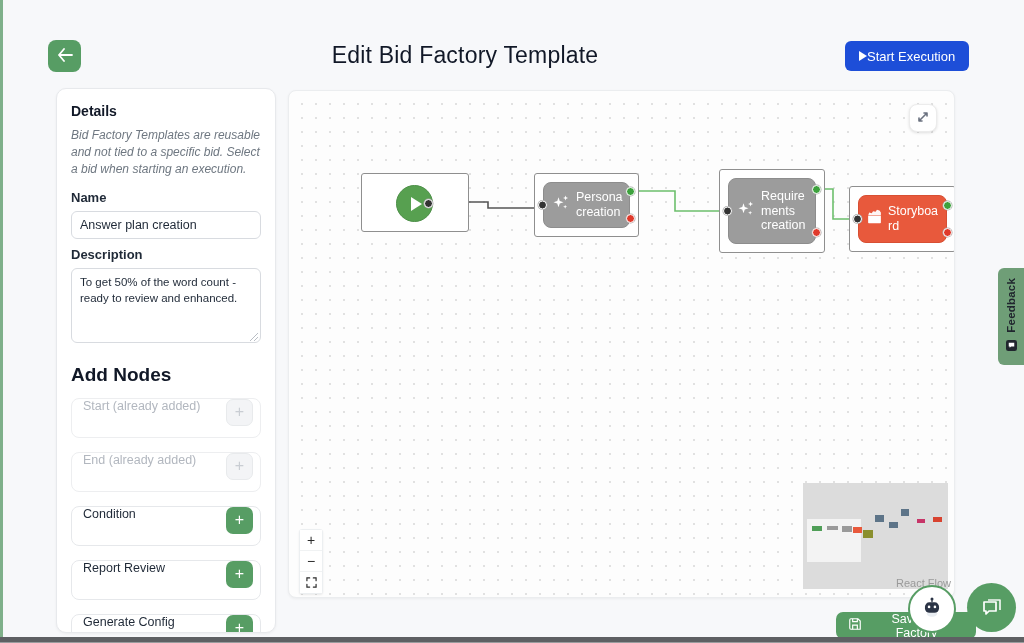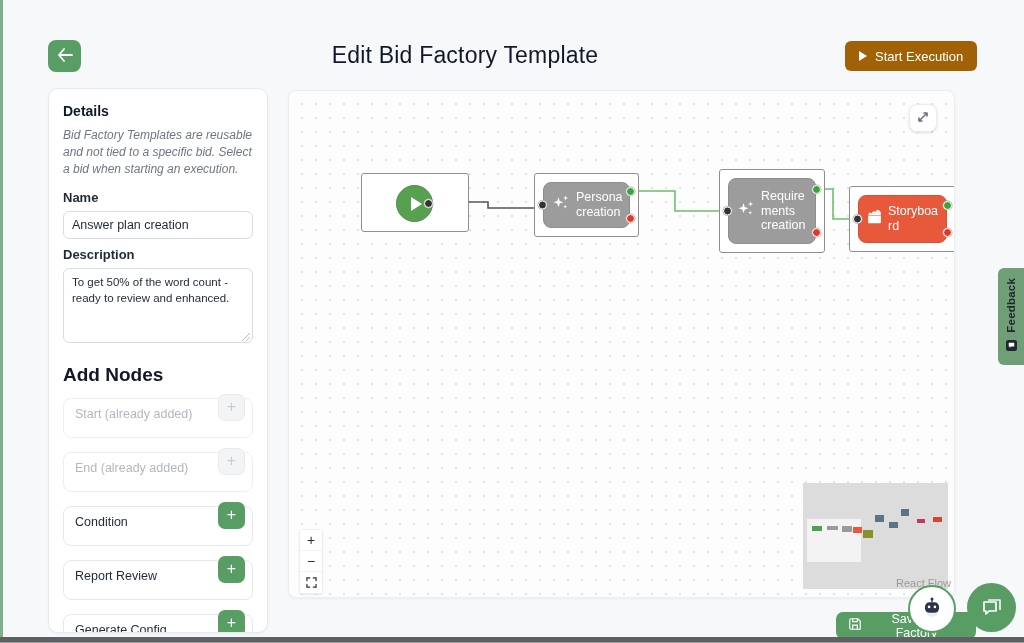--- a/index.html
+++ b/index.html
@@ -19,28 +19,28 @@
     position:absolute; left:48px; top:40px; width:33px; height:32px;
     background:#579d64; border:none; border-radius:8px; cursor:pointer;
     display:flex; align-items:center; justify-content:center; color:#fff;
   }
   .page-title {
     position:absolute; left:320px; top:42px; width:290px;
     font-size:23px; font-weight:400; color:#111827; text-align:center; letter-spacing:.2px;
   }
   .start-exec-btn {
     position:absolute; left:845px; top:41px; height:30px; padding:0 14px;
-    background:#a16207; color:#fff; border:none; border-radius:6px; cursor:pointer;
-    display:flex; align-items:center; gap:8px; font-size:13px; font-family:inherit;
+    background:#1d4ed8; color:#fff; border:none; border-radius:6px; cursor:pointer;
+    display:flex; align-items:center; font-size:13px; font-family:inherit;
   }
   .play-tri { width:0; height:0; border-left:8px solid #fff; border-top:5px solid transparent; border-bottom:5px solid transparent; }
 
   
   .sidebar {
-    position:absolute; left:48px; top:88px; width:220px; height:545px;
+    position:absolute; left:56px; top:88px; width:220px; height:545px;
     background:#fff; border:1px solid #e7e9ec; border-radius:10px;
     box-shadow:0 1px 3px rgba(0,0,0,.05);
     padding:14px; overflow:hidden;
   }
   .sb-title { font-size:14px; font-weight:700; color:#111827; }
   .sb-hint { font-size:12px; font-style:italic; color:#6e7781; line-height:1.4; margin:8px 0 13px; }
   .sb-label { font-size:13px; font-weight:600; color:#1f2937; margin-bottom:6px; }
   .sb-input {
     width:100%; height:28px; border:1px solid #d8dbe0; border-radius:6px;
     padding:8px 8px; font-size:12.5px; color:#1f2937; font-family:inherit; background:#fff;
@@ -53,21 +53,21 @@
   }
   .resize-grip {
     position:absolute; right:3px; bottom:6px; width:8px; height:8px;
     background:
       linear-gradient(135deg, transparent 45%, #b9bec5 45%, #b9bec5 52%, transparent 52%),
       linear-gradient(135deg, transparent 70%, #b9bec5 70%, #b9bec5 77%, transparent 77%);
   }
   .add-nodes-title { font-size:19px; font-weight:700; color:#111827; margin:17px 0 12px; }
   .node-item {
     height:40px; border:1px solid #e6e8eb; border-radius:8px; background:#fff;
-    display:flex; align-items:flex-end; justify-content:space-between;
+    display:flex; align-items:flex-start; justify-content:space-between;
     padding:0 7px 16px 11px; margin-bottom:14px; cursor:grab;
   }
   .node-item .ni-label { font-size:12.5px; color:#1f2937; }
   .node-item.disabled { border-color:#edeef0; cursor:default; }
   .node-item.disabled .ni-label { color:#b2b7bf; }
   .plus-btn {
     width:27px; height:27px; border-radius:7px; border:none; background:#579d64;
     color:#fff; font-size:16px; line-height:1; cursor:pointer; font-family:inherit;
     display:flex; align-items:center; justify-content:center; padding-bottom:1px;
   }

